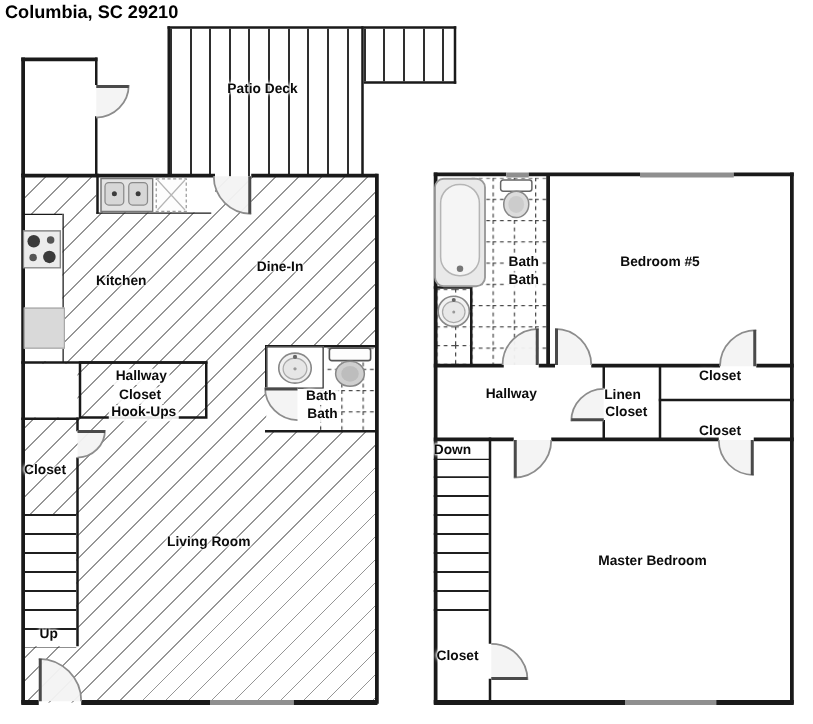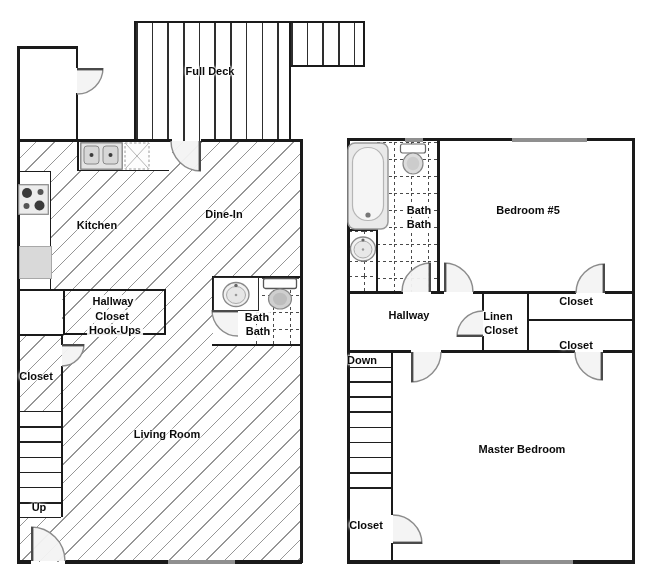--- a/index.html
+++ b/index.html
@@ -227,23 +227,24 @@
     <path d="M28,0 A28,28 0 0 1 0,28" fill="none" stroke="#8c8c8c" stroke-width="1.4"></path>
     <line x1="1.2" y1="0" x2="1.2" y2="28" stroke="#4a4a4a" stroke-width="2.4"></line>
   </svg>
   <svg class="door fy" style="left:393px;top:515px;" width="29" height="29">
     <path d="M0,0 L29,0 A29,29 0 0 1 0,29 Z" fill="rgba(243,243,243,.95)"></path>
     <path d="M29,0 A29,29 0 0 1 0,29" fill="none" stroke="#8c8c8c" stroke-width="1.4"></path>
     <line x1="0" y1="1.2" x2="29" y2="1.2" stroke="#4a4a4a" stroke-width="2.4"></line>
   </svg>
 
   <div class="title">
+    <div>Columbia, SC 29210</div>
   </div>
 
-  <div class="lbl" style="left:210px;top:65px;">Full Deck</div>
+  <div class="lbl" style="left:210px;top:65px;">Patio Deck</div>
   <div class="lbl" style="left:97px;top:219px;text-align:center;">Kitchen</div>
   <div class="lbl" style="left:224px;top:208px;">Dine-In</div>
   <div class="lbl lbl-bg" style="left:113px;top:295px;">Hallway</div>
   <div class="lbl lbl-bg" style="left:112px;top:310px;">Closet</div>
   <div class="lbl lbl-bg" style="left:115px;top:324px;">Hook-Ups</div>
   <div class="lbl lbl-bg" style="left:257px;top:311px;">Bath</div>
   <div class="lbl lbl-bg" style="left:258px;top:325px;">Bath</div>
   <div class="lbl" style="left:36px;top:370px;">Closet</div>
   <div class="lbl" style="left:167px;top:428px;">Living Room</div>
   <div class="lbl" style="left:39px;top:501px;">Up</div>

